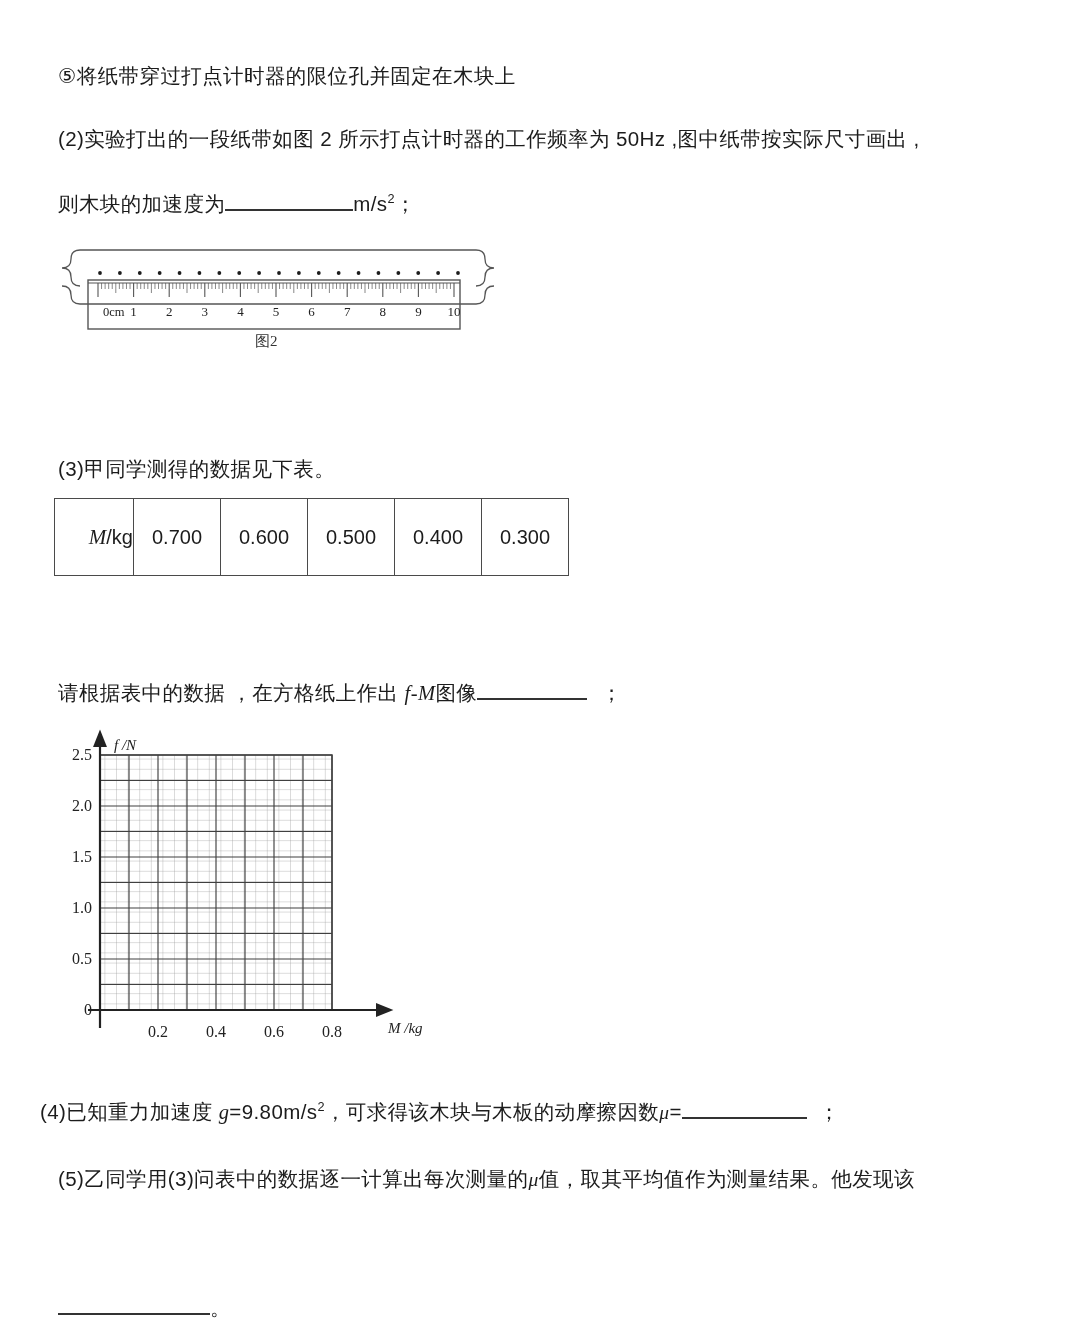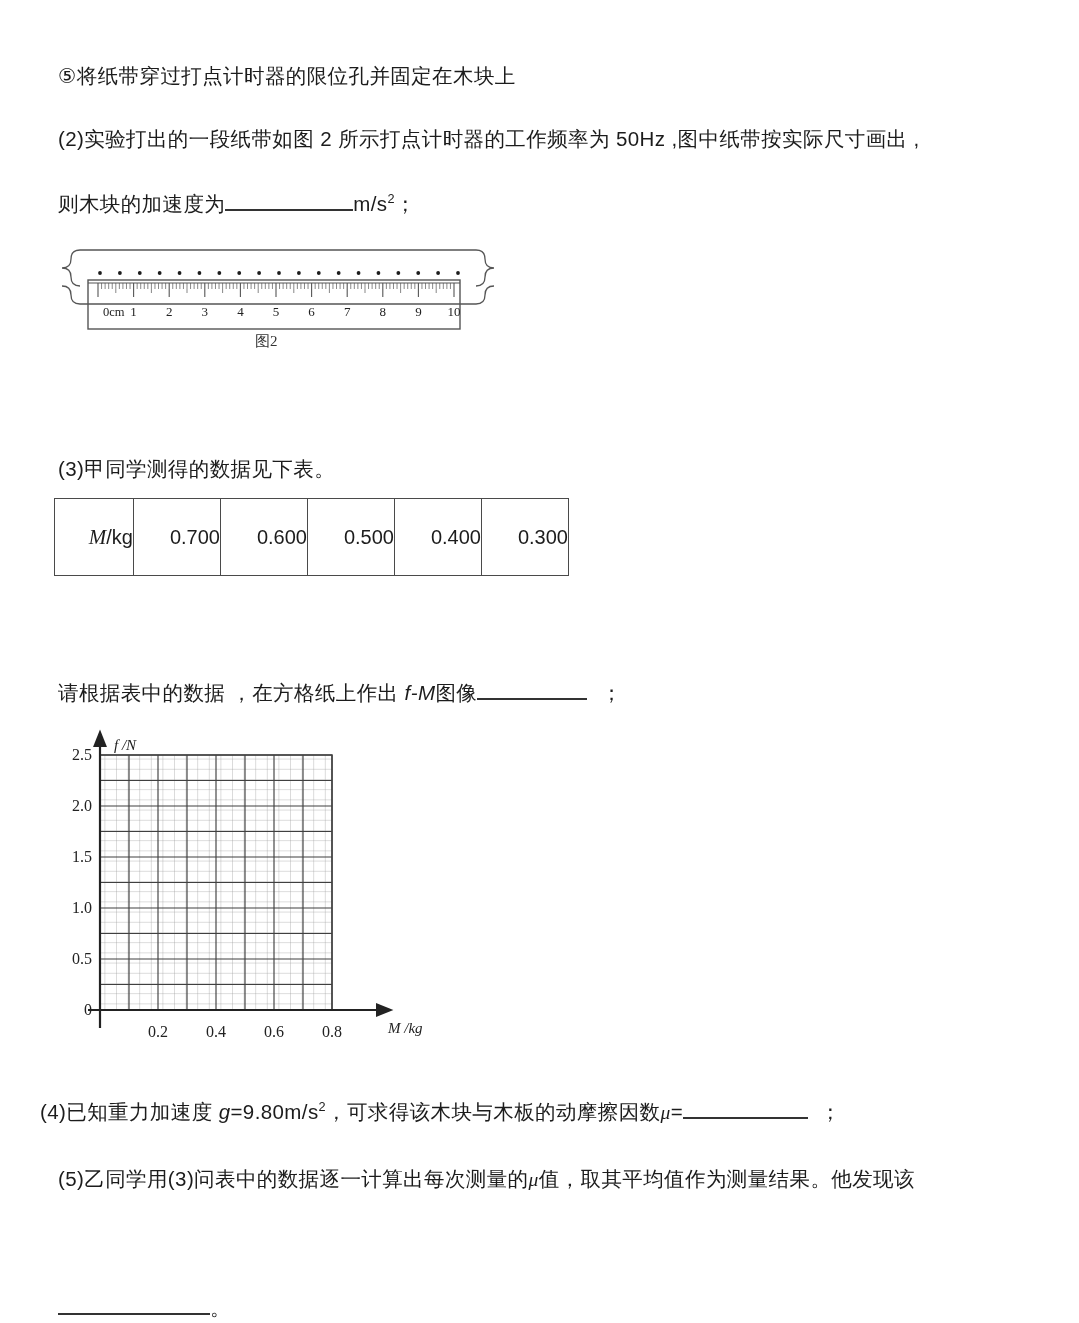--- a/index.html
+++ b/index.html
@@ -35,21 +35,21 @@
     border-bottom: 2px solid #333;
     vertical-align: baseline;
     height: 1em;
   }
   sup {
     font-size: 0.62em;
     vertical-align: super;
     line-height: 0;
   }
   .ital {
-    font-family: Liberation Sans, sans-serif;
+    font-family: Liberation Serif, serif;
     font-style: italic;
   }
   .mu {
     font-family: "Liberation Serif", "DejaVu Serif", serif;
     font-style: italic;
     font-size: 0.95em;
   }
 
   
   #tape-figure {
@@ -84,21 +84,20 @@
     vertical-align: middle;
     color: #1c1c1c;
   }
   #data-table td.rowhead {
     width: 78px;
     font-family: "Liberation Sans", sans-serif;
     text-align: right;
   }
   #data-table td.cell {
     width: 86px;
-    text-align: right;
   }
   .hdr-it {
     font-family: "Liberation Serif", "DejaVu Serif", serif;
     font-style: italic;
     font-size: 21px;
   }
 
   
   #graph-figure {
     position: absolute;

